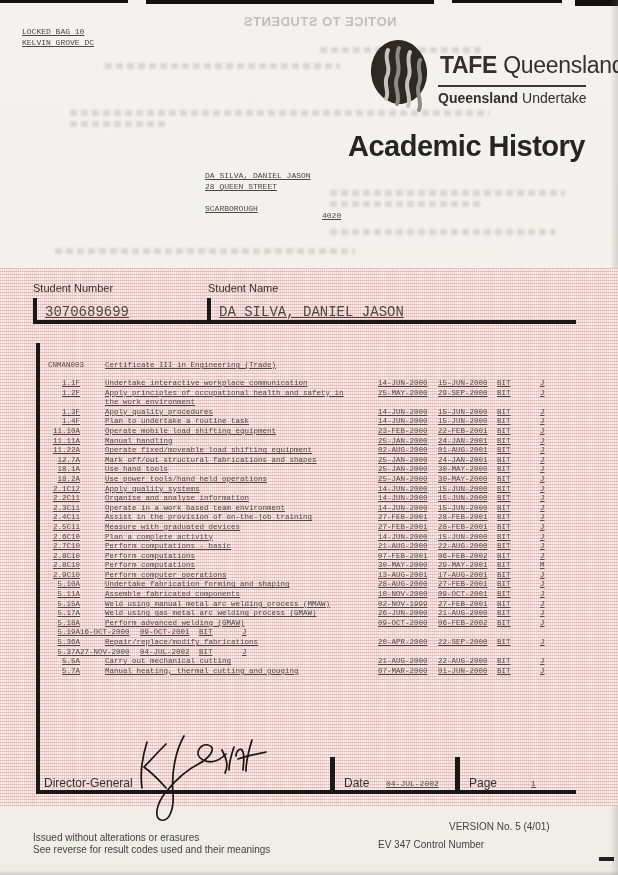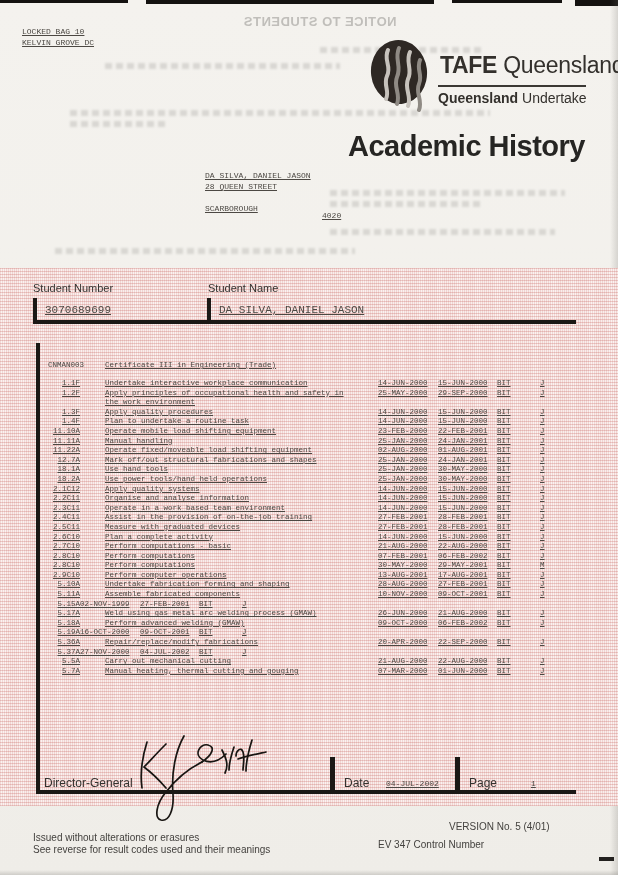--- a/index.html
+++ b/index.html
@@ -41,21 +41,21 @@
   
   .security-band{position:absolute;left:0;top:268px;width:618px;height:538px;
     background-color:#f9edeb;
     background-image:
       repeating-linear-gradient(0deg,rgba(193,86,80,.26) 0 1px,rgba(0,0,0,0) 1px 3px),
       repeating-linear-gradient(90deg,rgba(193,86,80,.16) 0 1px,rgba(0,0,0,0) 1px 2px),
       repeating-linear-gradient(90deg,rgba(255,255,255,.28) 0 6px,rgba(0,0,0,0) 6px 19px);}
 
   .field-label{position:absolute;font-size:11px;color:#34322f;}
   .vbar{position:absolute;background:#1b1815;}
-  .field-value{position:absolute;font-size:11px;}
+  .field-value{position:absolute;font-size:14px;}
   .hrule{position:absolute;background:#1b1815;}
 
   .course-line{position:absolute;left:48px;top:361px;font-size:7.5px;white-space:pre;}
   .course-code{display:inline-block;width:57px;}
 
   .tbody{position:absolute;left:33px;top:379px;width:560px;font-size:7.5px;line-height:9.6px;}
   .trow{display:flex;align-items:flex-start;}
   .col-code{width:47px;text-align:right;flex:none;}
   .col-name{width:273px;margin-left:25px;flex:none;white-space:pre-wrap;}
   .col-date{width:59px;flex:none;}
@@ -306,20 +306,21 @@
       <div class="trow">
         <span class="col-code">5.11A</span>
         <span class="col-name">Assemble fabricated components</span>
         <span class="col-date start">10-NOV-2000</span>
         <span class="col-date">09-OCT-2001</span>
         <span class="col-result">BIT</span>
         <span class="col-grade">J</span>
       </div>
       <div class="trow">
         <span class="col-code">5.15A</span>
+        <span class="col-name">Weld using manual metal arc welding process (MMAW)</span>
         <span class="col-date start">02-NOV-1999</span>
         <span class="col-date">27-FEB-2001</span>
         <span class="col-result">BIT</span>
         <span class="col-grade">J</span>
       </div>
       <div class="trow">
         <span class="col-code">5.17A</span>
         <span class="col-name">Weld using gas metal arc welding process (GMAW)</span>
         <span class="col-date start">26-JUN-2000</span>
         <span class="col-date">21-AUG-2000</span>

